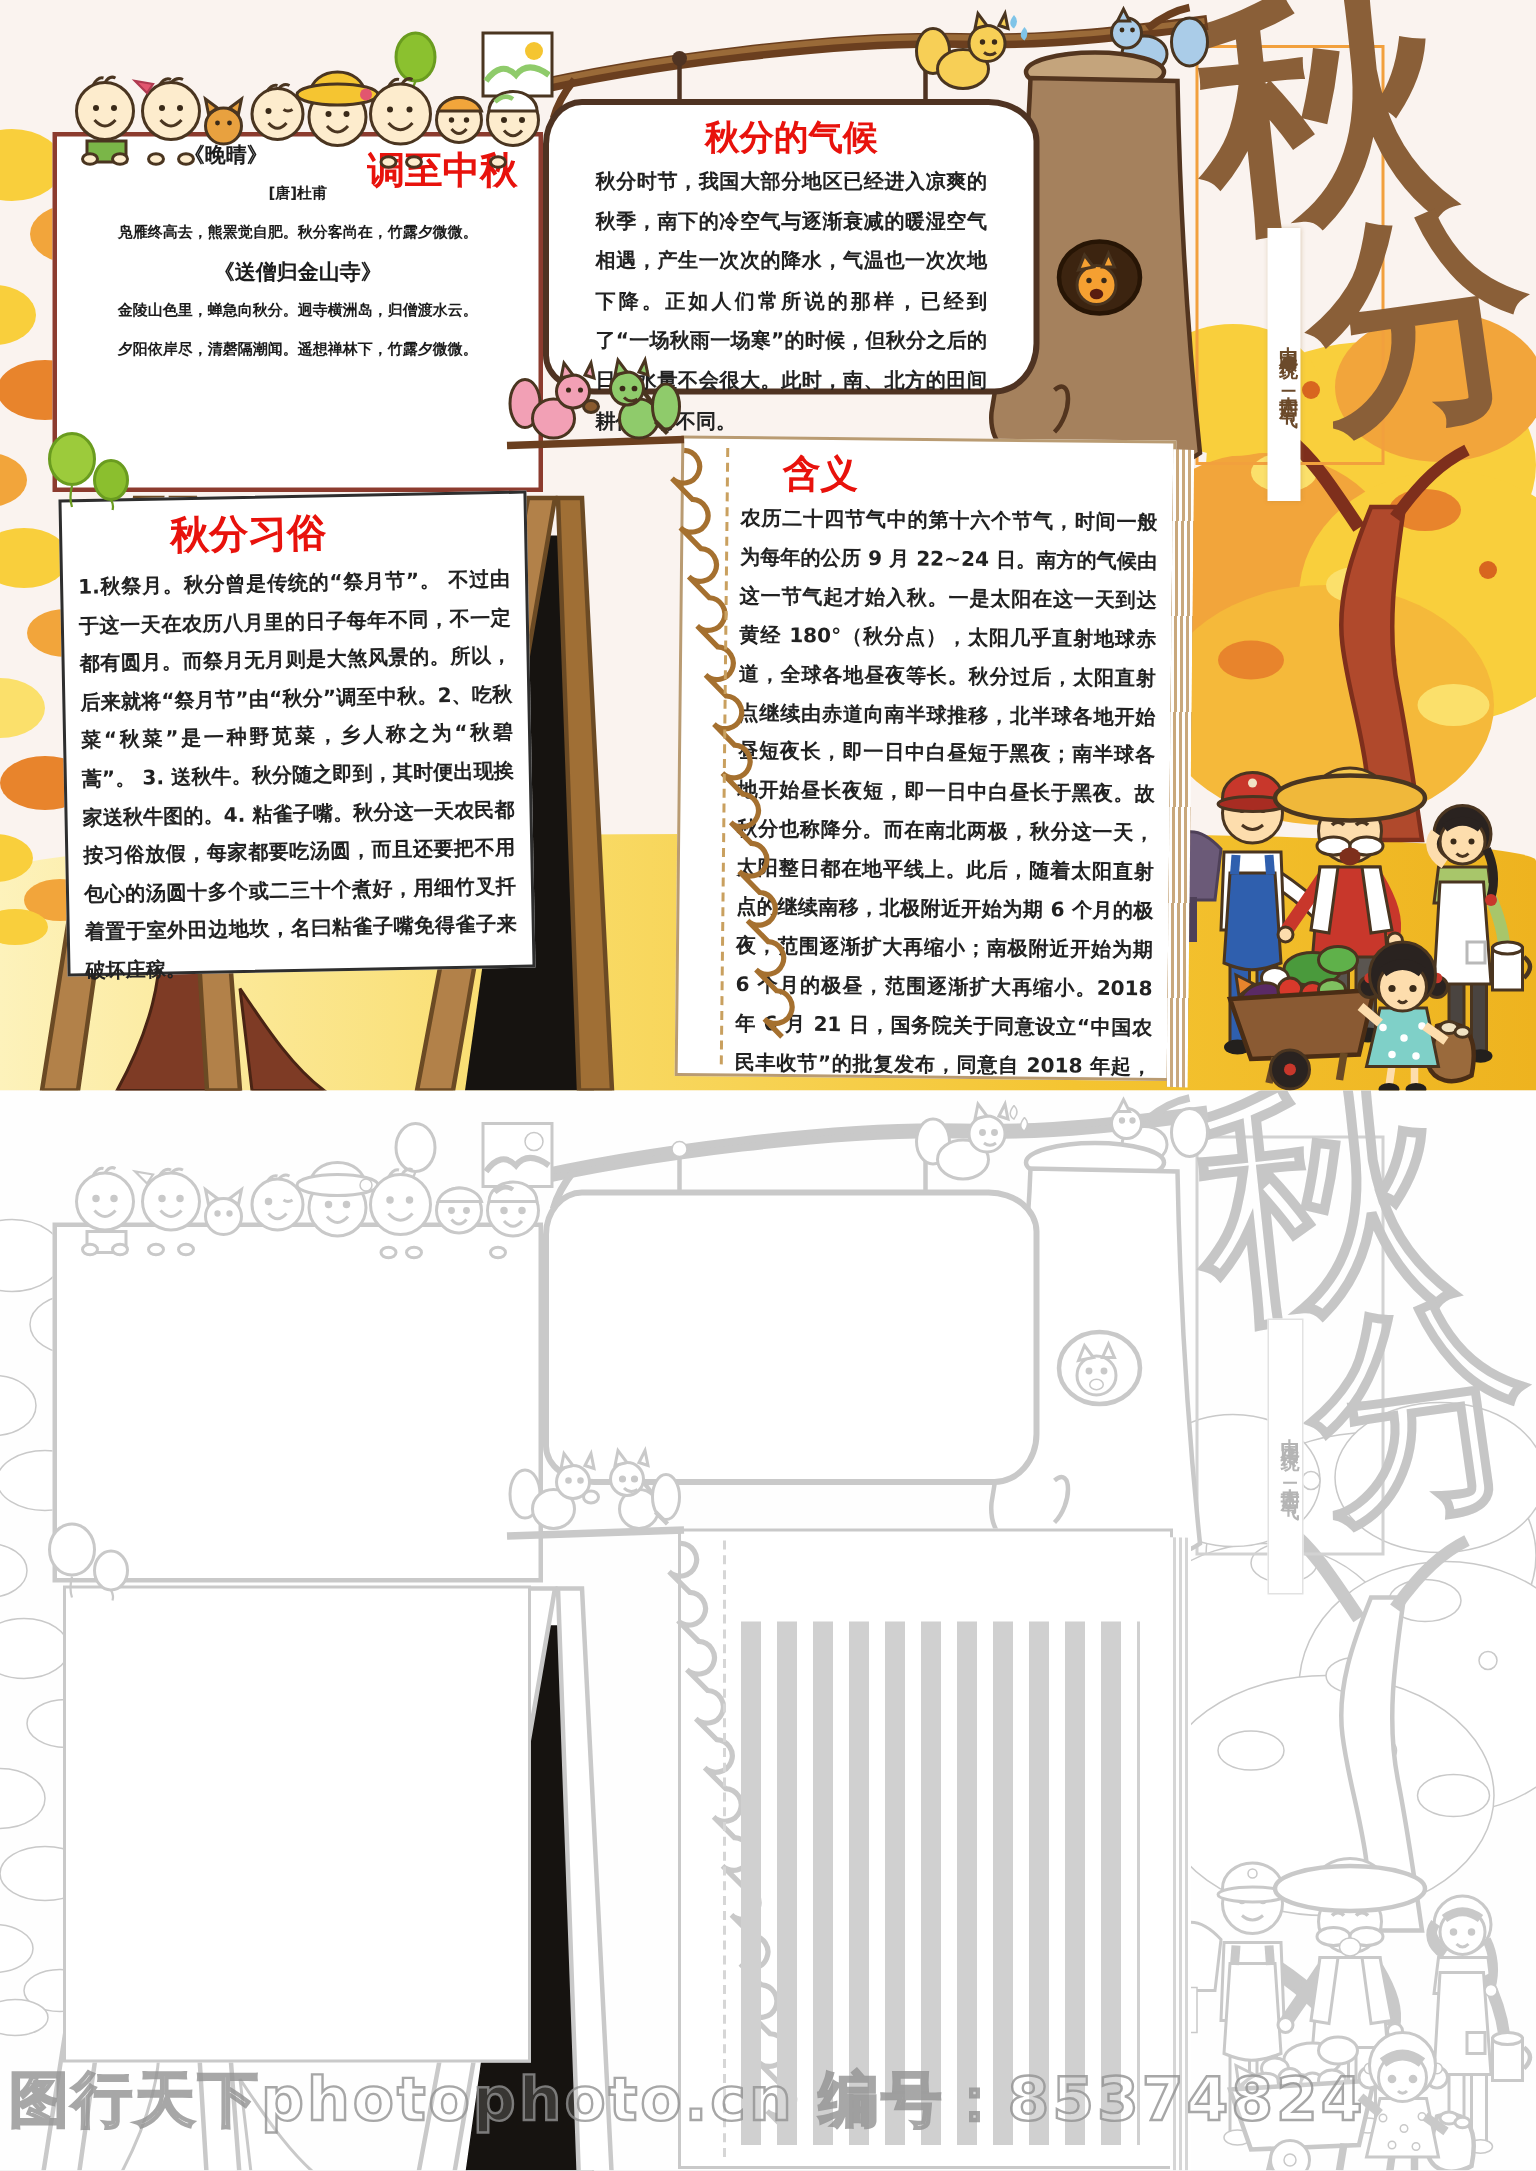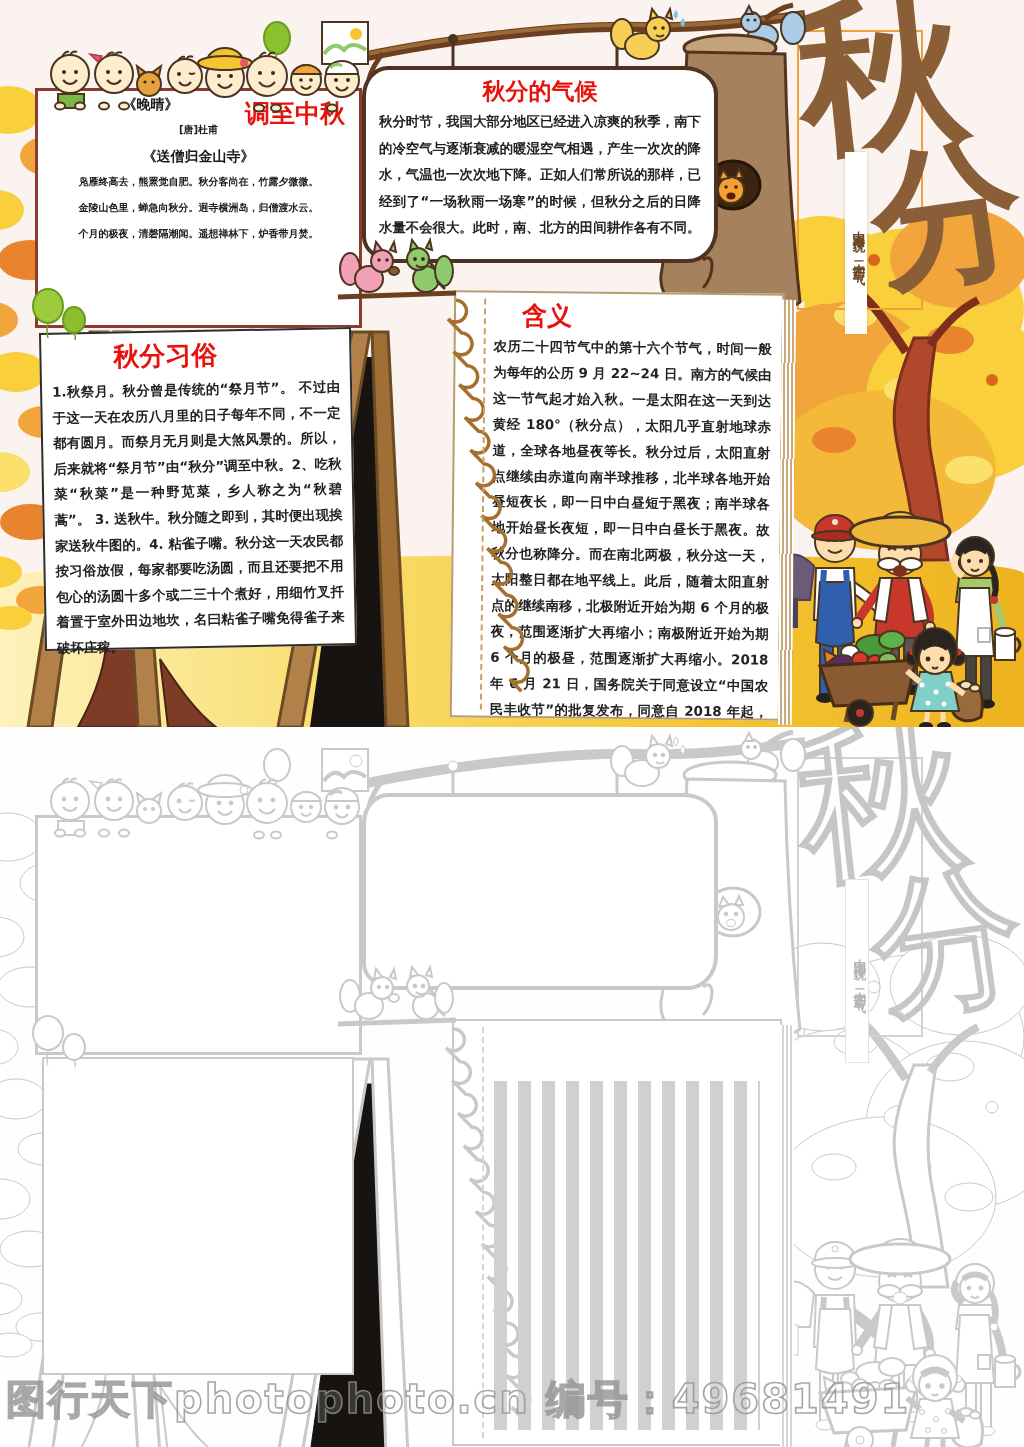--- a/index.html
+++ b/index.html
@@ -17,22 +17,22 @@
 
   
   .panel{position:absolute;background:#fff;box-sizing:border-box;z-index:20;}
   .panel-poems{left:35px;top:88px;width:327px;height:240px;border:3px solid #8c3b2e;}
   .poem-rows{display:flex;flex-direction:column;justify-content:flex-start;height:100%;text-align:center;}
   .poem-row{line-height:26px;font-size:10px;font-weight:700;color:#1c1c1c;white-space:nowrap;}
   .poem-subtitle{font-size:14px;}
   .poems-heading{position:absolute;top:6px;right:14px;font-size:25px;font-weight:700;color:#e8120c;}
   .poem-shift{transform:translateX(-48px);display:inline-block;}
 
-  .panel-climate{left:362px;top:66px;width:356px;height:197px;border:4px solid #4f3322;
-                 border-radius:26px 34px 30px 34px/30px 28px 34px 26px;padding:2px 13px;}
+  .panel-climate{left:362px;top:66px;width:331px;height:197px;border:4px solid #4f3322;
+                 border-radius:26px 34px 30px 34px/30px 28px 34px 26px;padding:2px 31px;}
   .climate-heading{text-align:center;font-size:23px;font-weight:700;color:#e8120c;margin:4px 0 2px;}
   .panel-body{font-size:13.4px;font-weight:700;line-height:26.6px;color:#222;text-align:justify;margin:0;}
 
   .panel-customs{left:42px;top:330px;width:312px;height:318px;border:2px solid #2e2e2e;
                  transform:rotate(-1.1deg);padding:4px 10px 0 10px;}
   .customs-heading{font-size:26px;font-weight:700;color:#e8120c;margin:2px 0 4px 62px;}
   .panel-customs .panel-body{line-height:25.6px;}
 
   .panel-meaning{left:452px;top:292px;width:330px;height:427px;border:2px solid #b99b72;
                  transform:rotate(0.6deg);padding:2px 10px 0 38px;z-index:21;}
@@ -277,24 +277,24 @@
       <path class="no-fill" d="M314,71 q6,7 12,0" stroke="#4a3520" stroke-width="2"></path>
       <ellipse cx="310" cy="92" rx="5" ry="3.5" fill="#fdeccd" class="s-dark"></ellipse>
     </svg>
 
     <div class="panel panel-poems">
       <div class="panel-text">
         <div class="poems-heading">调至中秋</div>
         <div class="poem-rows">
           <div class="poem-row poem-subtitle"><span class="poem-shift">《晚晴》</span></div>
           <div class="poem-row">[唐]杜甫</div>
+          <div class="poem-row">凫雁终高去，熊罴觉自肥。秋分客尚在，竹露夕微微。</div>
           <div class="poem-row poem-subtitle">《送僧归金山寺》</div>
-          <div class="poem-row">凫雁终高去，熊罴觉自肥。秋分客尚在，竹露夕微微。</div>
           <div class="poem-row">金陵山色里，蝉急向秋分。迥寺横洲岛，归僧渡水云。</div>
-          <div class="poem-row">个月的极夜，清磬隔潮闻。遥想禅林下，炉香带月焚。</div>
+          <div class="poem-row">夕阳依岸尽，清磬隔潮闻。遥想禅林下，竹露夕微微。</div>
         </div>
       </div>
     </div>
 
     <svg class="abs z26" style="left:26px;top:288px" width="70" height="52" viewBox="0 0 70 52">
       <ellipse cx="22" cy="18" rx="15" ry="17" fill="#9ccb3b" stroke="#6a9c1f" stroke-width="2"></ellipse>
       <ellipse cx="48" cy="32" rx="11" ry="13" fill="#8bbf2e" stroke="#6a9c1f" stroke-width="2"></ellipse>
       <path class="no-fill" d="M22,36 q-2,8 0,14 M48,45 q2,4 1,7" stroke="#6a9c1f" stroke-width="1.5"></path>
     </svg>
 
@@ -752,14 +752,14 @@
       <circle cx="133" cy="182" r="3.5" fill="#c8372b"></circle>
         <circle cx="178" cy="182" r="3.5" fill="#c8372b"></circle>
       <circle cx="155" cy="180" r="22" fill="#2a2320" class="s-dark"></circle>
       <circle cx="155" cy="188" r="16" fill="#fdddad" class="s-dark"></circle>
       <path class="no-fill" d="M142,178 q13,-10 26,0" stroke="#2a2320" stroke-width="7"></path>
       <circle class="dot" cx="148" cy="189" r="2.4"></circle>
         <circle class="dot" cx="162" cy="189" r="2.4"></circle>
       <path class="no-fill" d="M152,197 q3,3 6,0" stroke="#4a3520" stroke-width="2"></path>
     </svg>
   </div>
-    <div class="watermark">图行天下photophoto.cn 编号：49681491</div>
+    <div class="watermark">图行天下photophoto.cn 编号：85374824</div>
 </div>
 
 </body></html>

